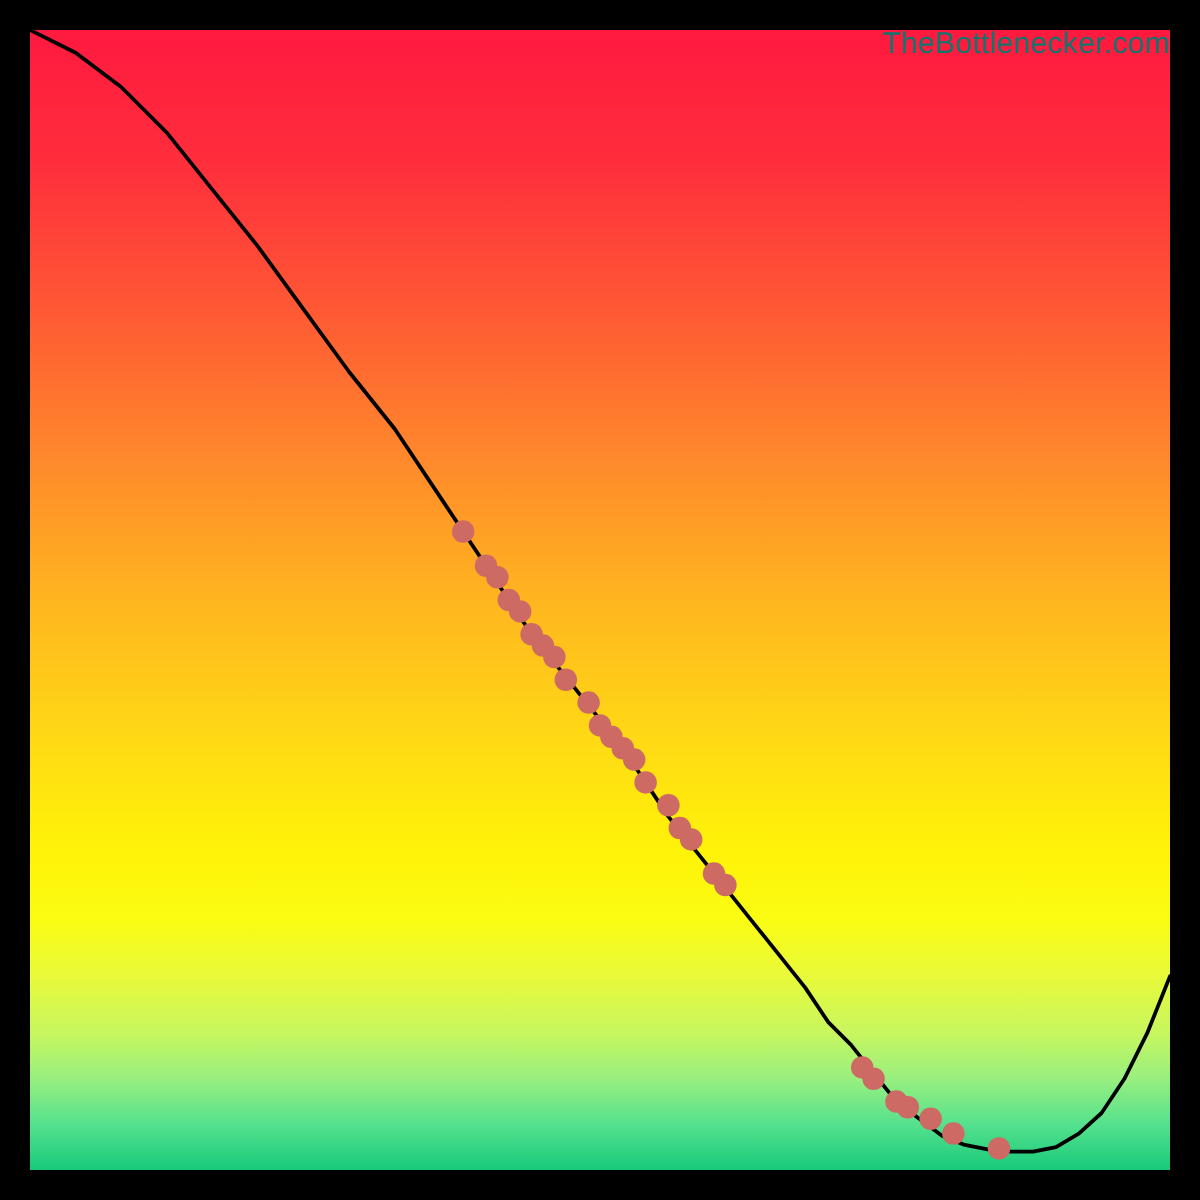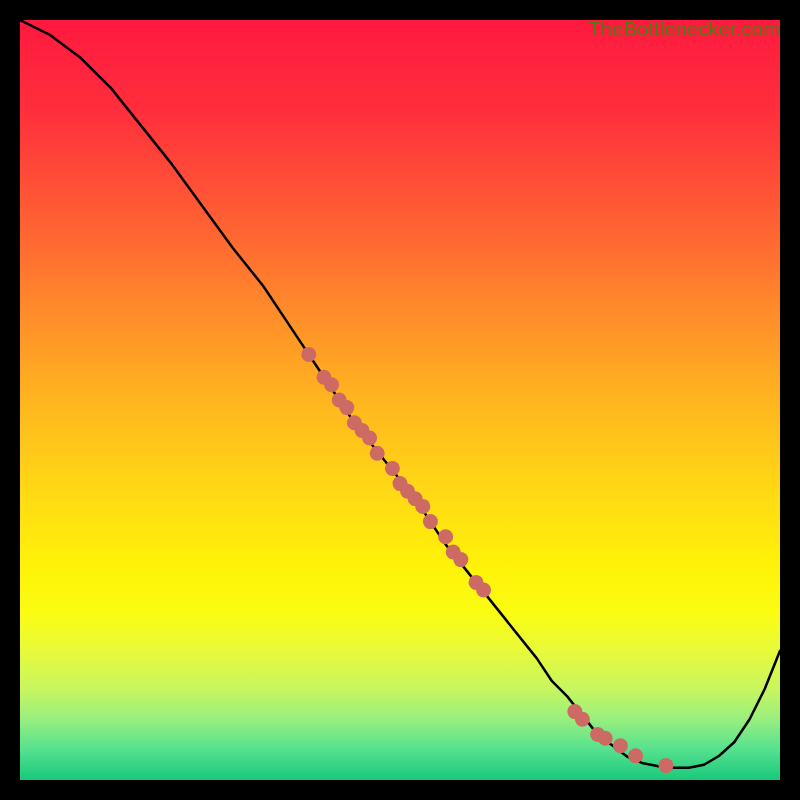--- a/index.html
+++ b/index.html
@@ -23,21 +23,21 @@
     position: absolute;
     left: 0;
     top: 0;
     width: 760px;
     height: 760px;
   }
   .watermark {
     position: absolute;
     top: -2px;
     right: 0;
-    color: #4d7c0f;
+    color: #0f766e;
     font-size: 20px;
     font-weight: 500;
     letter-spacing: 0.2px;
   }
   svg.curve-layer {
     position: absolute;
     left: 0;
     top: 0;
     width: 760px;
     height: 760px;

